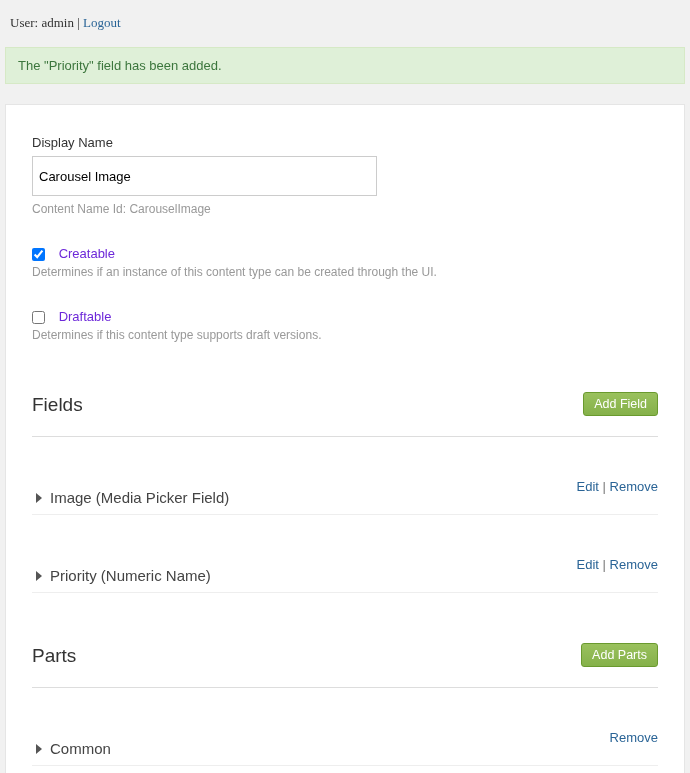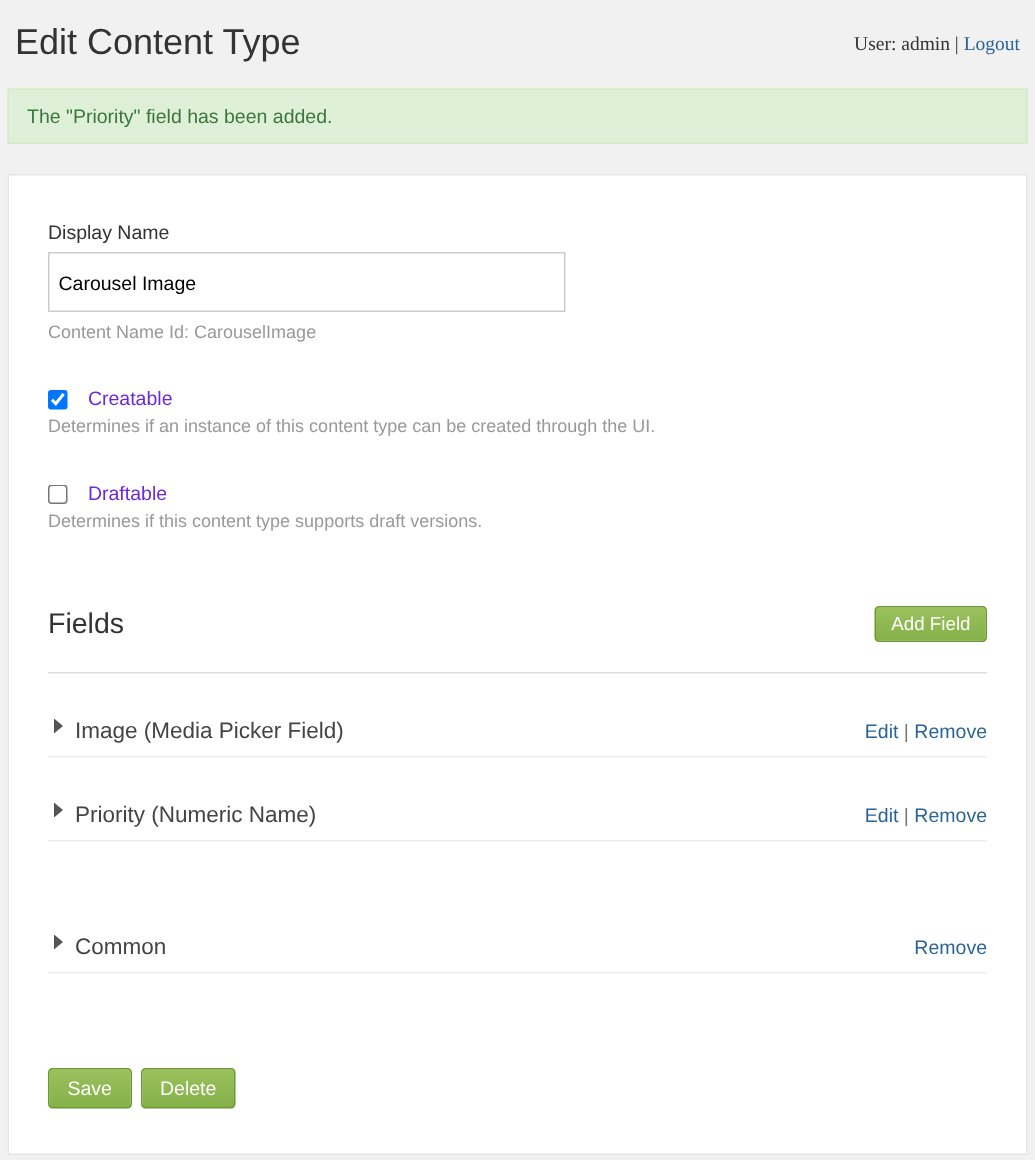--- a/index.html
+++ b/index.html
@@ -95,24 +95,25 @@
   .item-row {
     display: flex;
     justify-content: space-between;
     align-items: center;
     border-bottom: 1px solid #eee;
     padding: 12px 0 8px 0;
     margin-top: 18px;
   }
   .item-left {
     display: flex;
-    align-items: flex-start;
+    align-items: center;
     gap: 8px;
     font-size: 15px;
     color: #444;
+    margin-top: 22px;
   }
   .chevron {
     display: inline-block;
     width: 0; height: 0;
     border-top: 5px solid transparent;
     border-bottom: 5px solid transparent;
     border-left: 6px solid #555;
     margin-left: 4px;
   }
   .item-actions { font-size: 13px; color: #555; }
@@ -125,21 +126,20 @@
   input[type="checkbox"] {
     width: 13px; height: 13px;
     vertical-align: middle;
   }
 </style>
 </head>
 <body>
 
 <div class="page">
   <div class="header">
-    <h1 class="page-title">Edit Content Type</h1>
     <div class="user-area">
       <span>User: </span><span>admin</span><span> | </span><span class="link">Logout</span>
     </div>
   </div>
 
   <div class="notice">The "Priority" field has been added.</div>
 
   <div class="card">
 
     <label class="form-label">Display Name</label>
@@ -181,20 +181,24 @@
           <span>Priority (Numeric Name)</span>
         </div>
         <div class="item-actions">
           <span class="link">Edit</span><span class="sep"> | </span><span class="link">Remove</span>
         </div>
       </div>
     </div>
 
     
     <div class="section">
+      <div class="section-head">
+        <div class="section-title">Parts</div>
+        <button class="btn-green small">Add Parts</button>
+      </div>
 
       <div class="item-row">
         <div class="item-left">
           <span class="chevron"></span>
           <span>Common</span>
         </div>
         <div class="item-actions">
           <span class="link">Remove</span>
         </div>
       </div>

